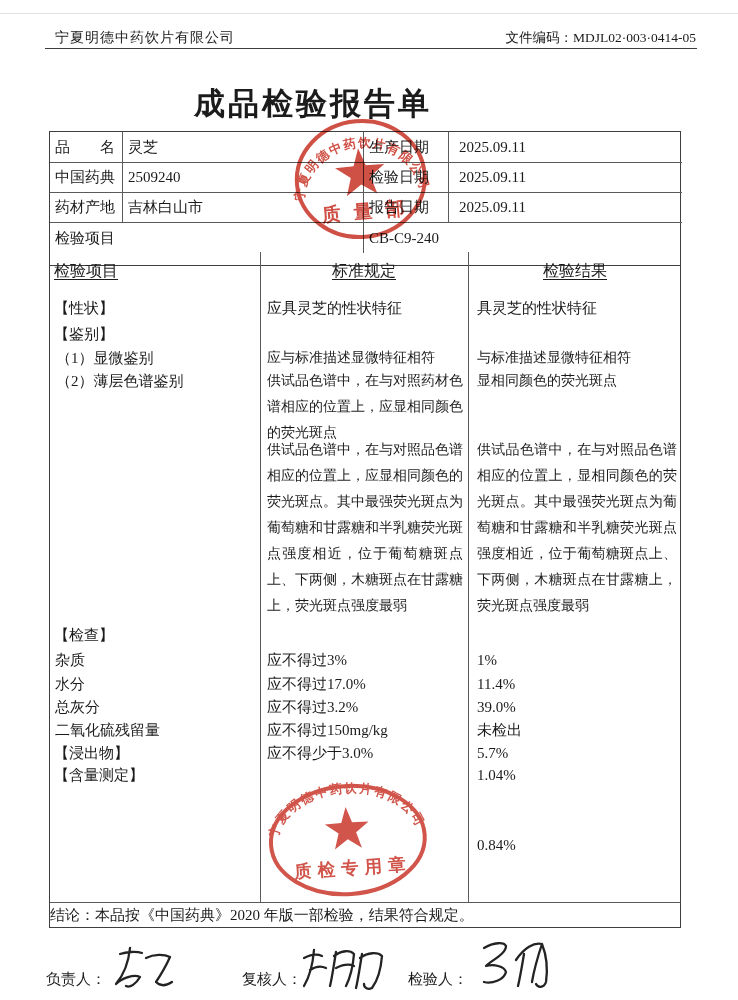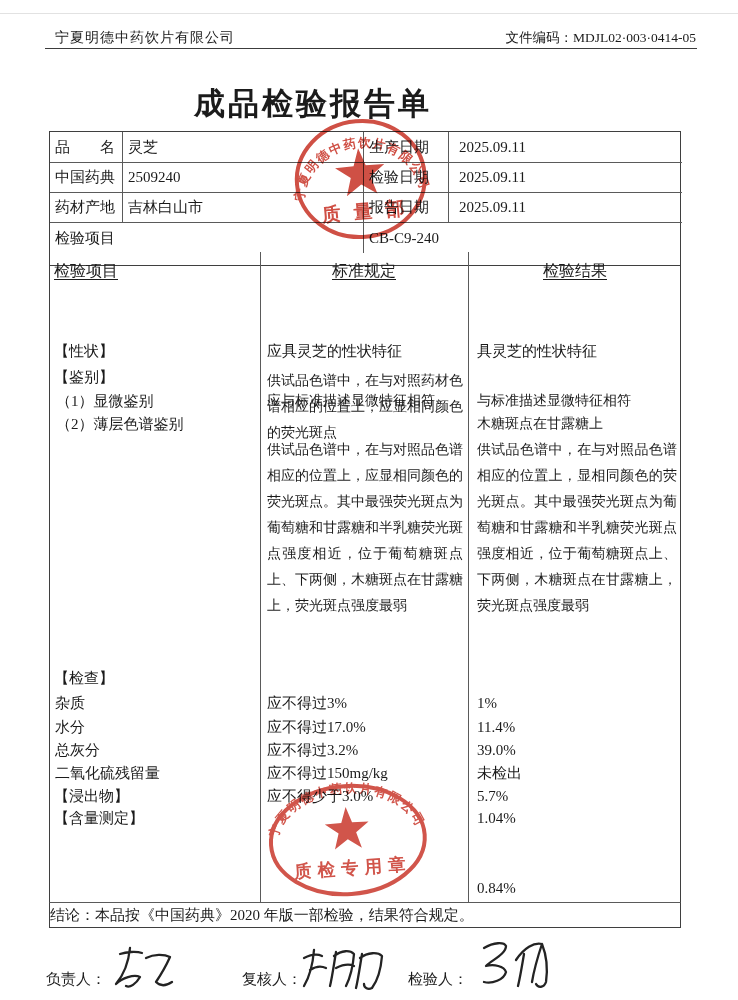--- a/index.html
+++ b/index.html
@@ -1,18 +1,18 @@
 <!DOCTYPE html>
 <html><head>
 <meta charset="utf-8">
 <style>
   html,body{margin:0;padding:0;background:#ffffff;}
   .sheet{position:relative;width:738px;height:1000px;background:#ffffff;overflow:hidden;
          font-family:"Liberation Serif","DejaVu Serif",serif;color:#1b1b1b;}
-  .t{position:absolute;font-size:15px;line-height:18px;white-space:nowrap;margin-top:43px;}
+  .t{position:absolute;font-size:15px;line-height:18px;white-space:nowrap;}
   .p{position:absolute;font-size:14px;line-height:26px;text-align:justify;word-break:break-all;}
   .scan-line{position:absolute;left:0;top:13px;width:738px;height:1px;background:#e2e2e2;}
   .hdr-left{position:absolute;left:55px;top:29px;font-size:14px;letter-spacing:1px;}
   .hdr-right{position:absolute;right:42px;top:29px;font-size:13.5px;}
   .hdr-rule{position:absolute;left:45px;top:48px;width:652px;height:1px;background:#3c3c3c;}
   .title{position:absolute;left:0;top:83px;width:608px;text-align:center;
          font-size:31px;font-weight:bold;letter-spacing:3px;margin-left:9px;}
   
   .info-grid{position:absolute;left:49px;top:131px;width:632px;height:135px;
              display:grid;grid-template-columns:73px 241px 85px 233px;
@@ -106,21 +106,21 @@
     <div class="p" style="left:217px;top:116px;width:196px">供试品色谱中，在与对照药材色谱相应的位置上，应显相同颜色的荧光斑点</div>
     <div class="p" style="left:217px;top:185px;width:196px">供试品色谱中，在与对照品色谱相应的位置上，应显相同颜色的荧光斑点。其中最强荧光斑点为葡萄糖和甘露糖和半乳糖荧光斑点强度相近，位于葡萄糖斑点上、下两侧，木糖斑点在甘露糖上，荧光斑点强度最弱</div>
     <div class="t" style="left:217px;top:399px">应不得过3%</div>
     <div class="t" style="left:217px;top:423px">应不得过17.0%</div>
     <div class="t" style="left:217px;top:446px">应不得过3.2%</div>
     <div class="t" style="left:217px;top:469px">应不得过150mg/kg</div>
     <div class="t" style="left:217px;top:492px">应不得少于3.0%</div>
 
     <div class="t" style="left:427px;top:47px">具灵芝的性状特征</div>
     <div class="t" style="left:427px;top:97px;font-size:14px">与标准描述显微特征相符</div>
-    <div class="t" style="left:427px;top:120px;font-size:14px">木糖斑点在甘露糖上</div>
+    <div class="t" style="left:427px;top:120px;font-size:14px">显相同颜色的荧光斑点</div>
     <div class="p" style="left:427px;top:185px;width:200px">供试品色谱中，在与对照品色谱相应的位置上，显相同颜色的荧光斑点。其中最强荧光斑点为葡萄糖和甘露糖和半乳糖荧光斑点强度相近，位于葡萄糖斑点上、下两侧，木糖斑点在甘露糖上，荧光斑点强度最弱</div>
     <div class="t" style="left:427px;top:399px">1%</div>
     <div class="t" style="left:427px;top:423px">11.4%</div>
     <div class="t" style="left:427px;top:446px">39.0%</div>
     <div class="t" style="left:427px;top:469px">未检出</div>
     <div class="t" style="left:427px;top:492px">5.7%</div>
     <div class="t" style="left:427px;top:514px">1.04%</div>
     <div class="t" style="left:427px;top:584px">0.84%</div>
   </div>
 

